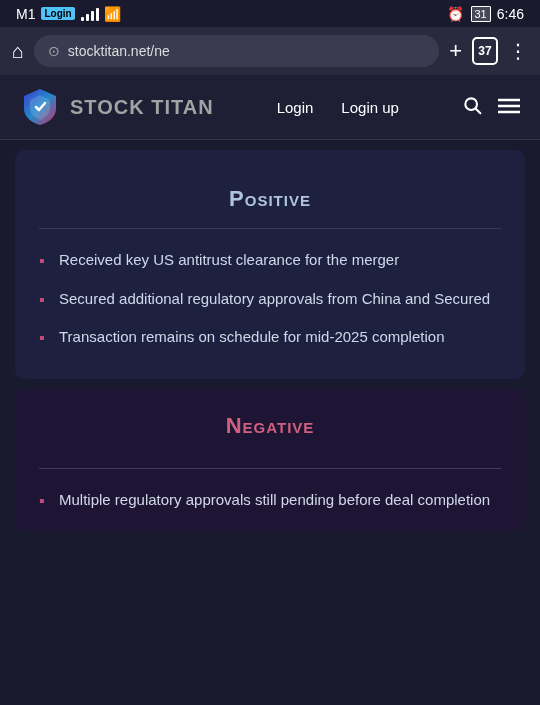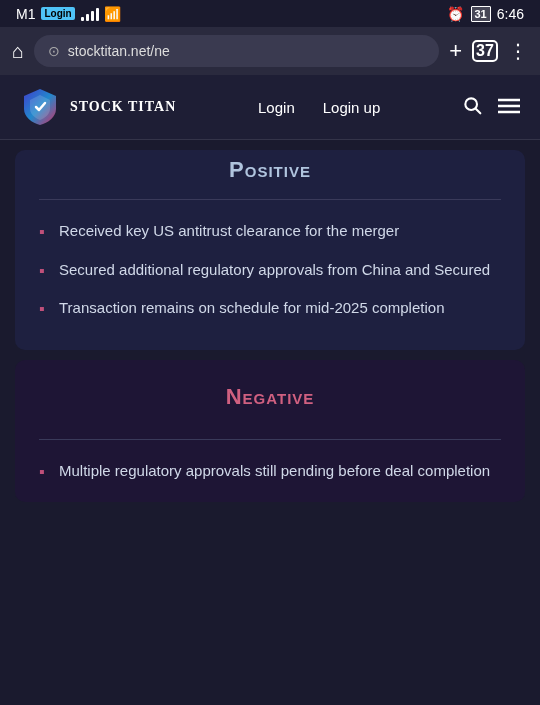--- a/index.html
+++ b/index.html
@@ -51,21 +51,21 @@
     }
     .battery-box {
       display: flex;
       align-items: center;
       gap: 3px;
       background: rgba(255,255,255,0.2);
       border: 1.5px solid white;
       border-radius: 1px;
       padding: 1px 3px;
       font-size: 11px;
-      font-weight: bold;
+      font-weight: normal;
     }
 
     
     .browser-chrome {
       background: #2a2a3e;
       padding: 8px 12px;
       display: flex;
       align-items: center;
       gap: 10px;
     }
@@ -99,24 +99,24 @@
     }
     .new-tab-btn {
       color: white;
       font-size: 22px;
       cursor: pointer;
     }
     .tabs-count {
       border: 2px solid white;
       border-radius: 5px;
       color: white;
-      font-size: 16px;
+      font-size: 12px;
       font-weight: bold;
       width: 26px;
-      height: 22px;
+      height: 28px;
       display: flex;
       align-items: center;
       justify-content: center;
       cursor: pointer;
     }
     .menu-dots {
       color: white;
       font-size: 20px;
       cursor: pointer;
     }
@@ -133,26 +133,25 @@
     .nav-logo {
       display: flex;
       align-items: center;
       gap: 10px;
     }
     .logo-icon {
       width: 40px;
       height: 40px;
     }
     .logo-text {
-      color: #ffffff;
-      font-size: 14px;
+      color: #a3a3a3;
+      font-size: 20px;
       font-weight: 700;
       letter-spacing: 1px;
       text-transform: uppercase;
-      font-family: Liberation Serif, serif;
     }
     .nav-links {
       display: flex;
       align-items: center;
       gap: 28px;
     }
     .nav-link {
       color: white;
       font-size: 15px;
       cursor: pointer;
@@ -175,21 +174,21 @@
     .main-content {
       background: #1a1a2e;
       padding: 0;
     }
 
     
     .positive-section {
       background: #1e2040;
       margin: 10px 15px;
       border-radius: 10px;
-      padding: 7px 24px 30px;
+      padding: 36px 24px 30px;
     }
     .section-title-positive {
       text-align: center;
       font-size: 22px;
       font-weight: 700;
       color: #b0c4de;
       font-variant: small-caps;
       letter-spacing: 1px;
       margin-bottom: 16px;
     }

